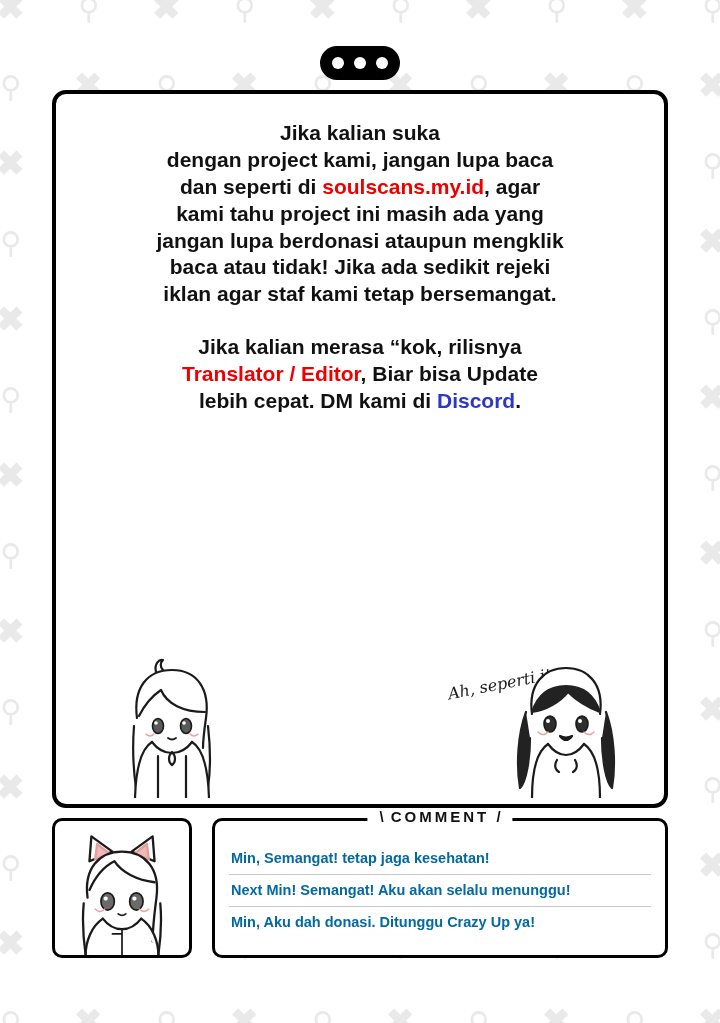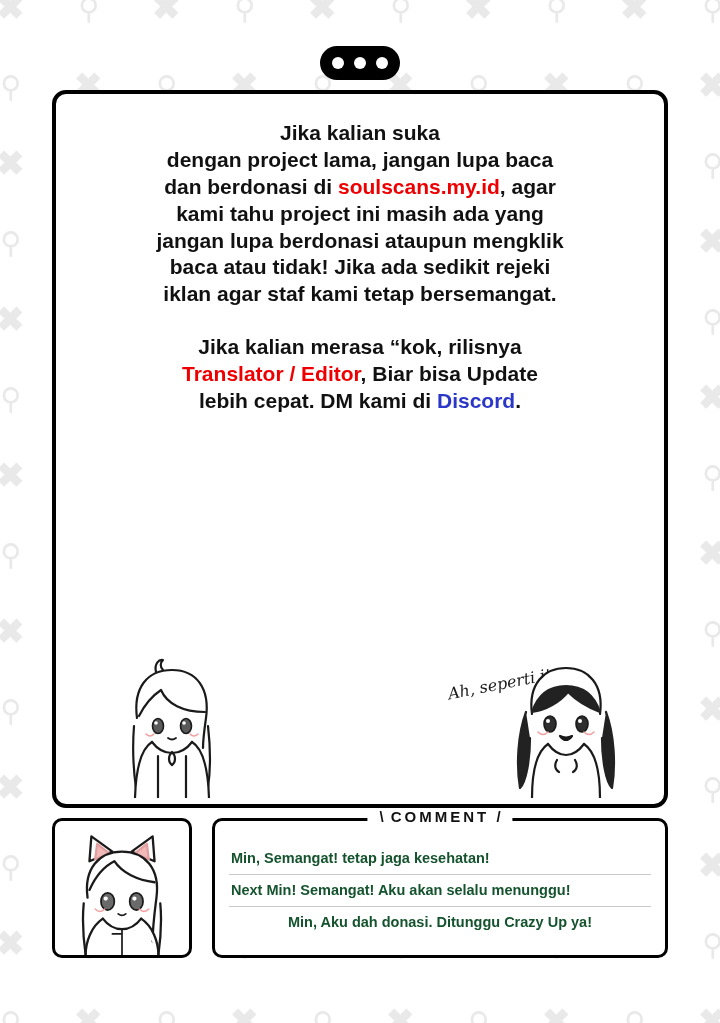--- a/index.html
+++ b/index.html
@@ -183,25 +183,25 @@
     color: #111;
     white-space: nowrap;
   }
   #comment-title .slash { font-weight: bold; letter-spacing: 0; }
   #comment-list {
     margin: 22px 14px 0 14px;
   }
   .comment-item {
     font-size: 14.5px;
     font-weight: bold;
-    color: #14532d;
+    color: #0369a1;
     padding: 7px 2px 8px 2px;
     border-bottom: 1.5px solid #c9c9c9;
   }
-  .comment-item:last-child { border-bottom: none; text-align: center; }
+  .comment-item:last-child { border-bottom: none; }
 </style>
 </head>
 <body>
 
 <div id="bg-pattern">
     <span class="wm wm-x" style="left: -4px; top: -10px;">✖</span>
     <span class="wm wm-o" style="left: 78px; top: -6px;">⚲</span>
     <span class="wm wm-x" style="left: 152px; top: -10px;">✖</span>
     <span class="wm wm-o" style="left: 234px; top: -6px;">⚲</span>
     <span class="wm wm-x" style="left: 308px; top: -10px;">✖</span>
@@ -346,23 +346,23 @@
   <span class="dot d1"></span>
   <span class="dot d2"></span>
   <span class="dot d3"></span>
 </div>
 
 <div id="main-panel">
 
 
   <div id="body-copy">
     <p><span>Jika kalian suka</span></p>
-    <p><span>dengan project lama, jangan lupa baca</span></p>
+    <p><span>dengan project kami, jangan lupa baca</span></p>
     <p>
-      <span>dan berdonasi di</span>
+      <span>dan seperti di</span>
       <span class="red">soulscans.my.id</span><span>, agar</span>
     </p>
     <p><span>kami tahu project ini masih ada yang</span></p>
     <p><span>jangan lupa berdonasi ataupun mengklik</span></p>
     <p><span>baca atau tidak! Jika ada sedikit rejeki</span></p>
     <p><span>iklan agar staf kami tetap bersemangat.</span></p>
 
     <div class="gap"></div>
 
     <p><span>Jika kalian merasa “kok, rilisnya</span></p>

